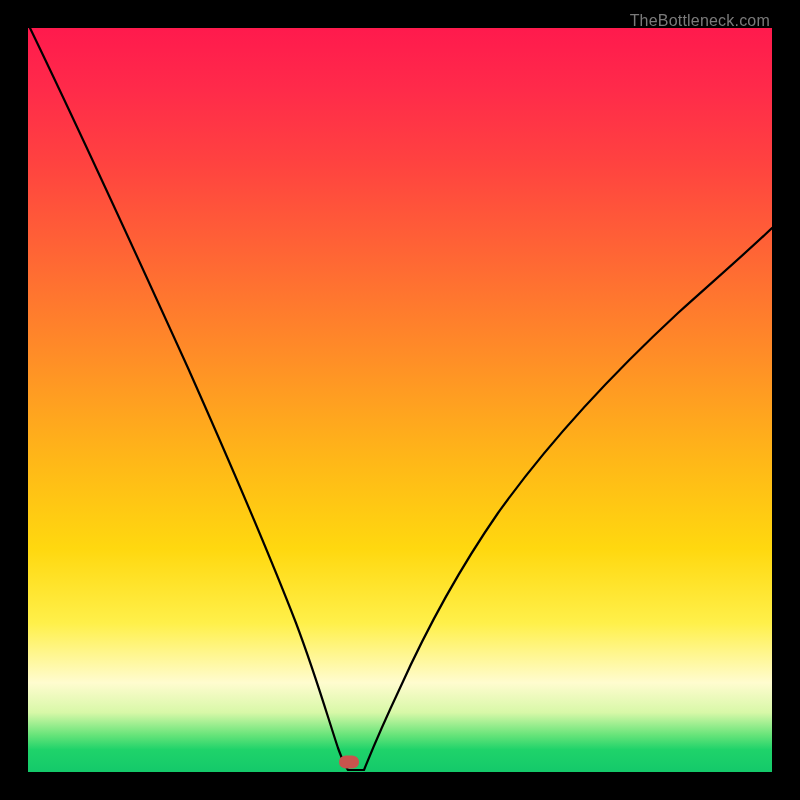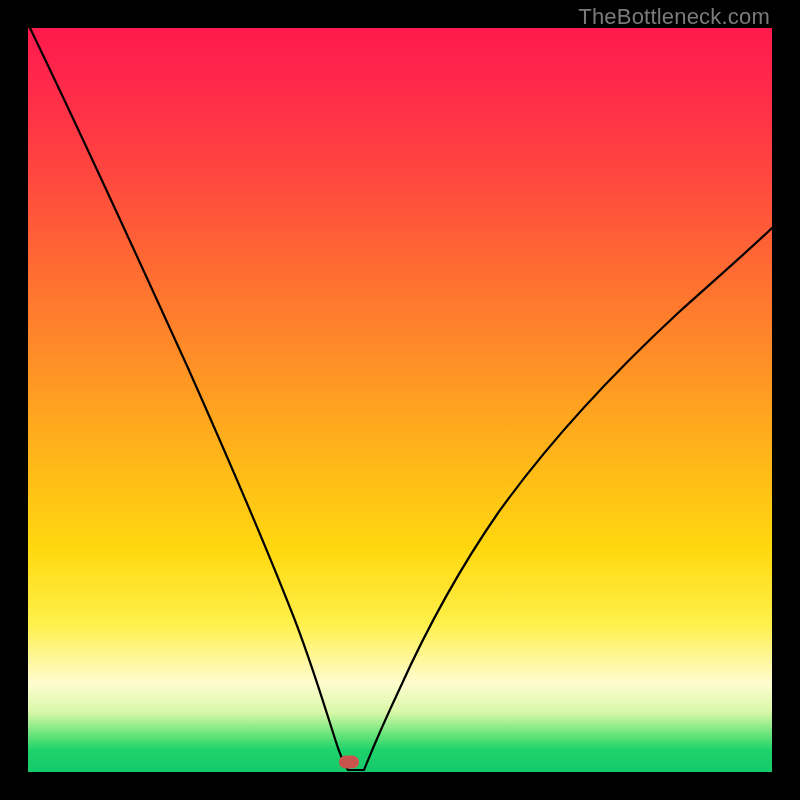--- a/index.html
+++ b/index.html
@@ -36,24 +36,24 @@
       #fff04a 80%,
       #fffccf 88%,
       #d8f8a8 92%,
       #68e47a 95%,
       #1fd36a 97%,
       #14c96a 100%
     );
   }
   .watermark {
     position: absolute;
-    top: 4px;
+    top: 12px;
     right: 30px;
     color: #7a7a7a;
-    font-size: 22px;
+    font-size: 16px;
     letter-spacing: 0.2px;
     font-weight: 400;
     user-select: none;
   }
   .curve-svg {
     position: absolute;
     left: 0;
     top: 0;
     width: 744px;
     height: 744px;

